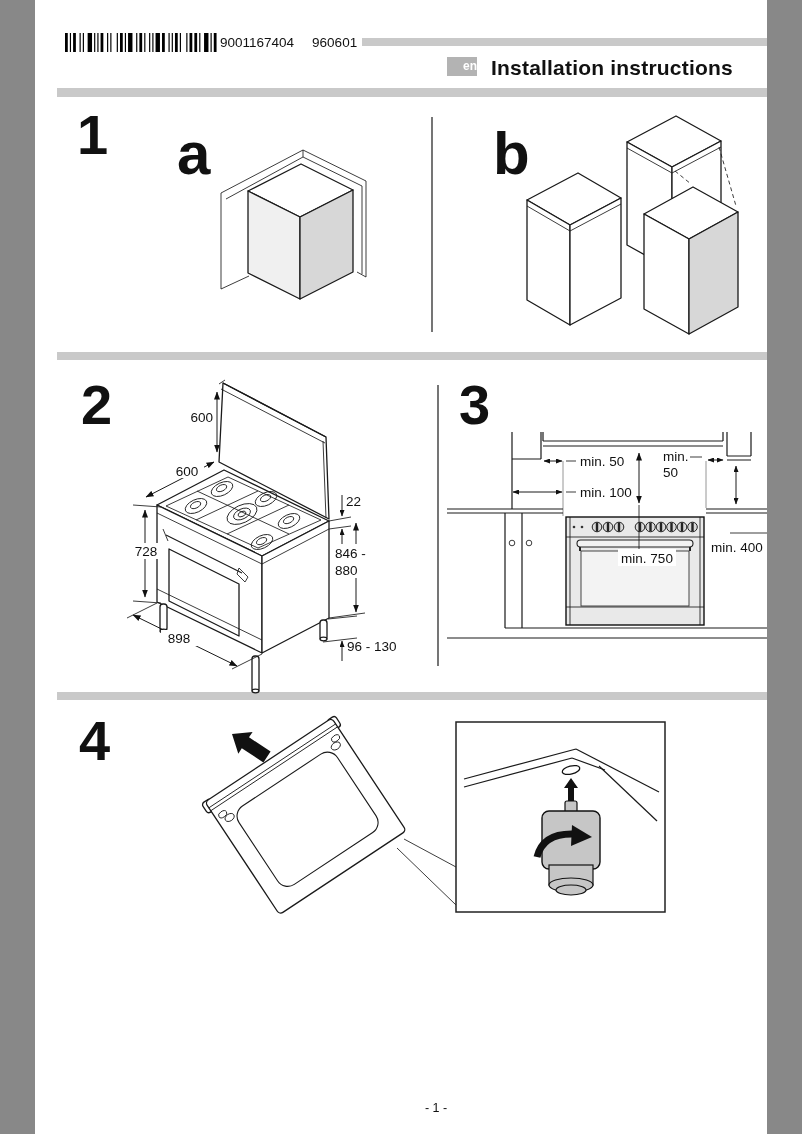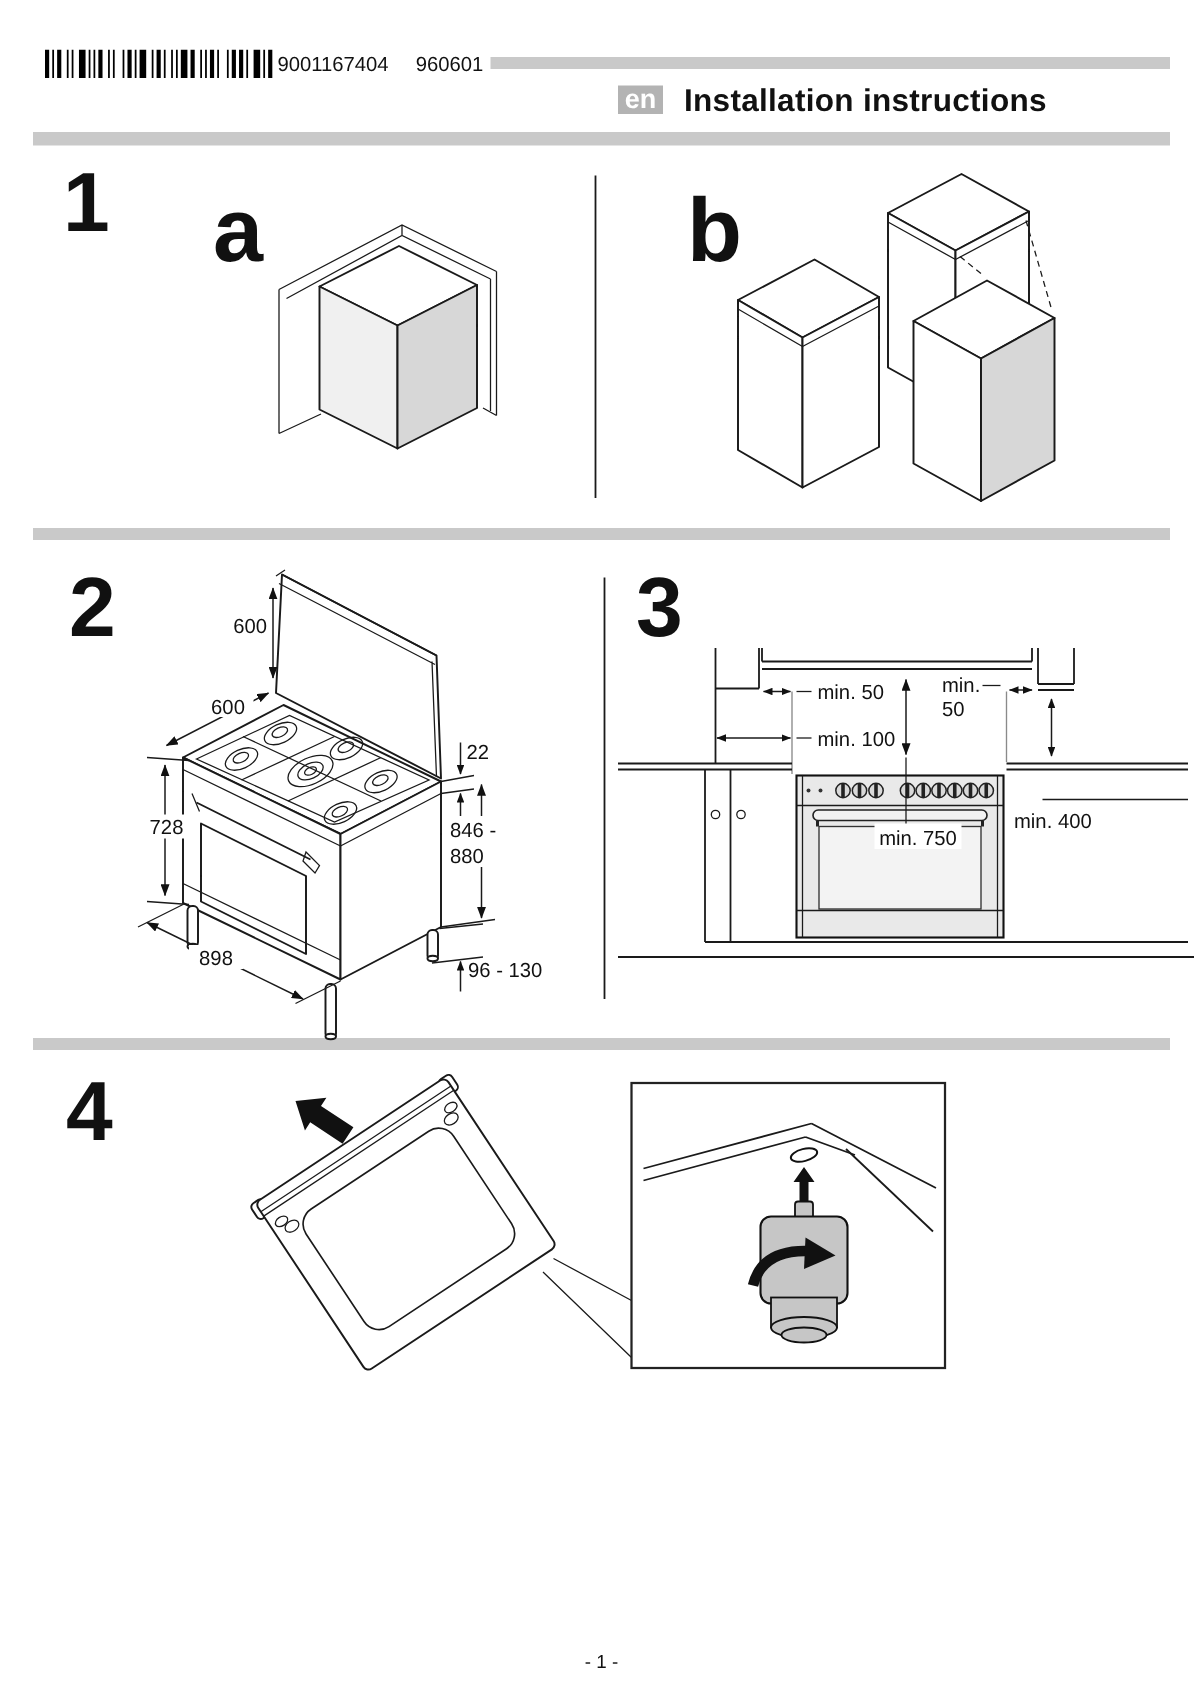--- a/index.html
+++ b/index.html
@@ -1,25 +1,25 @@
 <!DOCTYPE html>
 <html style="--bar_gray: #c9c9c9; --badge_gray: #b3b3b3; --box_side_gray: #d7d7d7; --box_front_gray: #f0f0f0; --panel_gray: #e9e9e9; --foot_gray: #c6c6c6;"><head>
 <meta charset="utf-8">
 <style>
   html,body{margin:0;padding:0;background:#888;}
   .page{
-    position:relative;width:802px;height:1134px;background:#ffffff;
+    position:relative;width:732px;height:1134px;background:#ffffff;
     font-family:"Liberation Sans",sans-serif;color:#111;overflow:hidden;
     margin:0 auto;
   }
   .abs{position:absolute;}
   .graybar{position:absolute;background:var(--bar_gray,#c9c9c9);}
   .badge{
     position:absolute;background:var(--badge_gray,#b3b3b3);color:#fff;
-    font-size:18px;font-weight:bold;text-align:center;line-height:19px;
+    font-size:12px;font-weight:bold;text-align:right;line-height:19px;
   }
   .doc-title{position:absolute;font-size:21px;font-weight:bold;letter-spacing:.2px;}
   .barcode-text{position:absolute;font-size:13.5px;white-space:pre;}
   .barcode-text span{margin-right:18px;}
   .secnum{position:absolute;font-size:56px;font-weight:bold;line-height:1;}
   .subletter{position:absolute;font-size:60px;font-weight:bold;line-height:1;}
   .pagenum{position:absolute;top:1101px;left:0;width:802px;text-align:center;font-size:12.5px;}
   svg text{font-family:"Liberation Sans",sans-serif;font-size:13.5px;fill:#111;}
   .ln{stroke:#1a1a1a;stroke-width:1.2;fill:none;}
   .thin{stroke:#1a1a1a;stroke-width:0.85;fill:none;}

